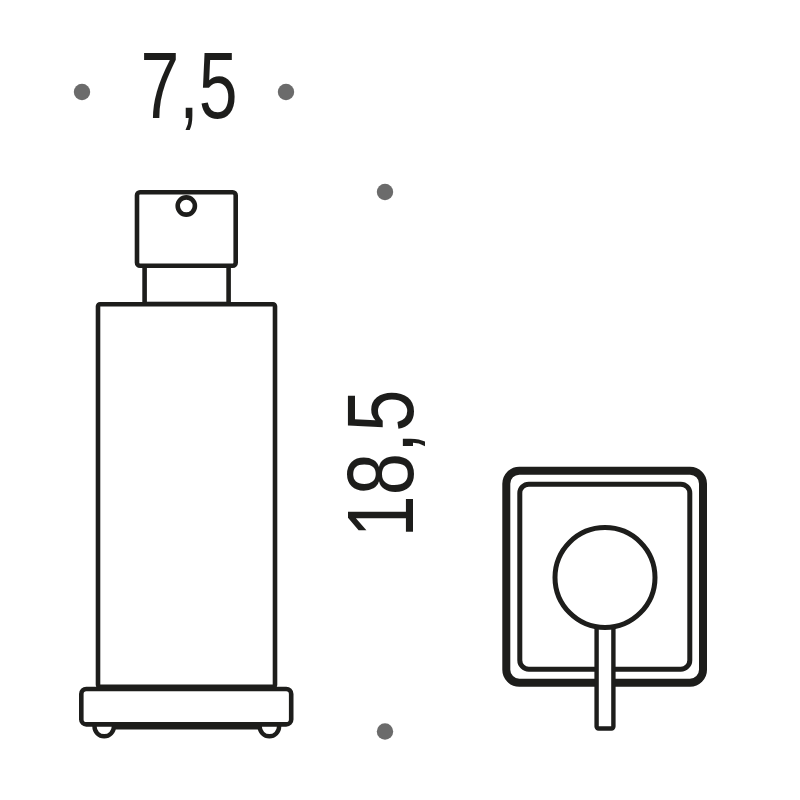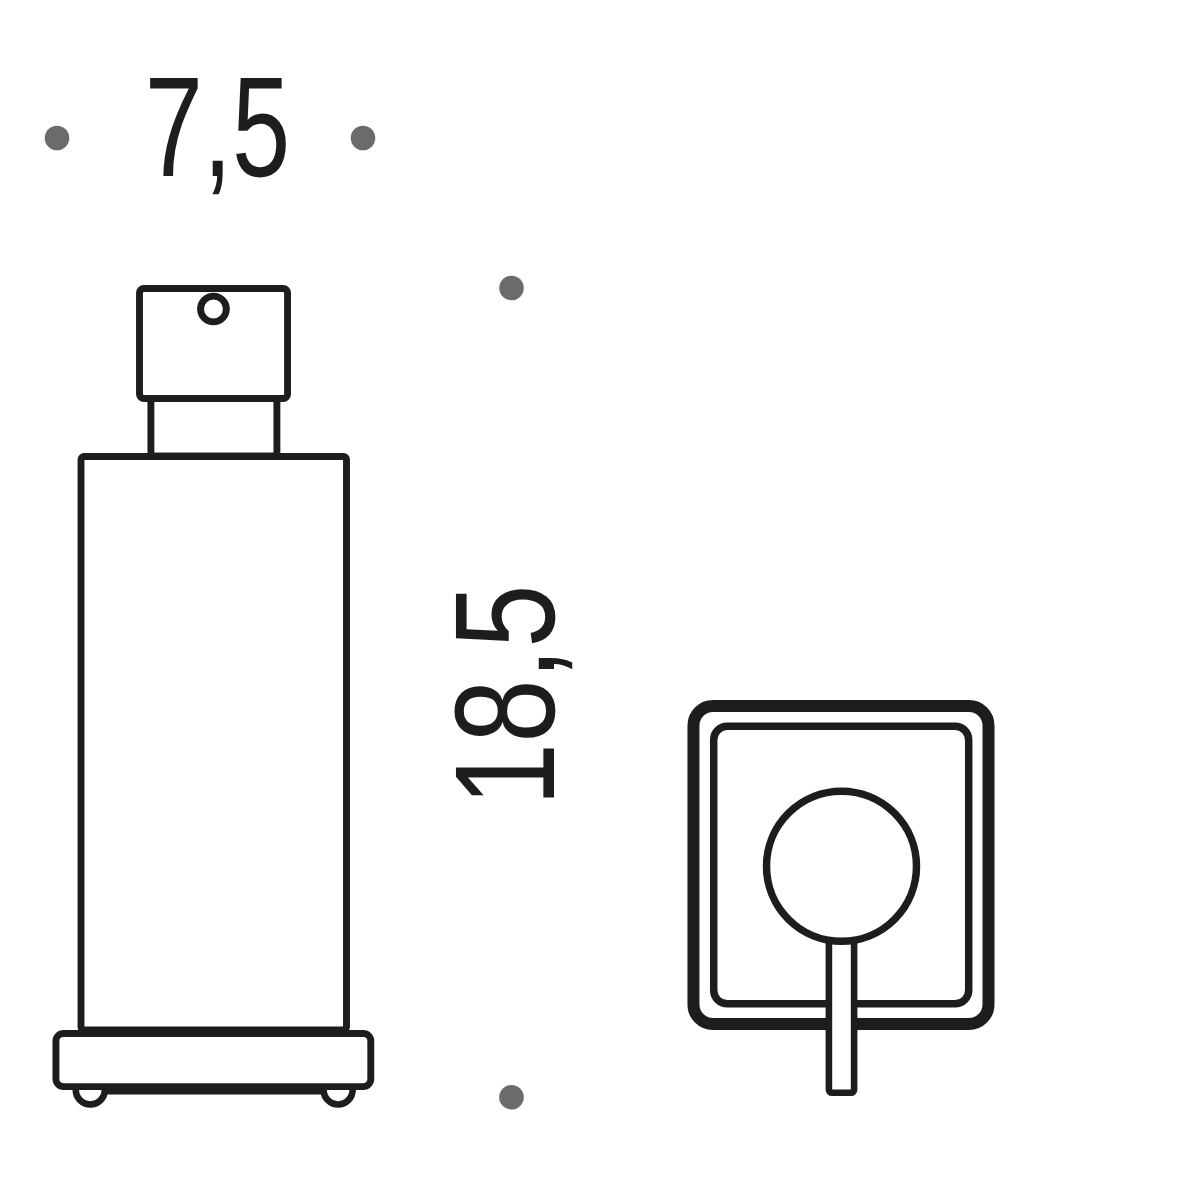--- a/index.html
+++ b/index.html
@@ -6,20 +6,21 @@
     --line:#1d1d1b;
     --marker:#6b6b6b;
     --bg:#ffffff;
   }
   html,body{margin:0;padding:0;background:var(--bg);}
   .canvas{
     position:relative;
     width:696px;height:800px;
     background:var(--bg);
     overflow:hidden;
+    margin-left:44px;
   }
   svg{display:block;}
   .dim-label{
     font-family:"Liberation Sans", sans-serif;
     font-size:95px;
     font-weight:400;
     fill:var(--line);
   }
 </style>
 </head>

